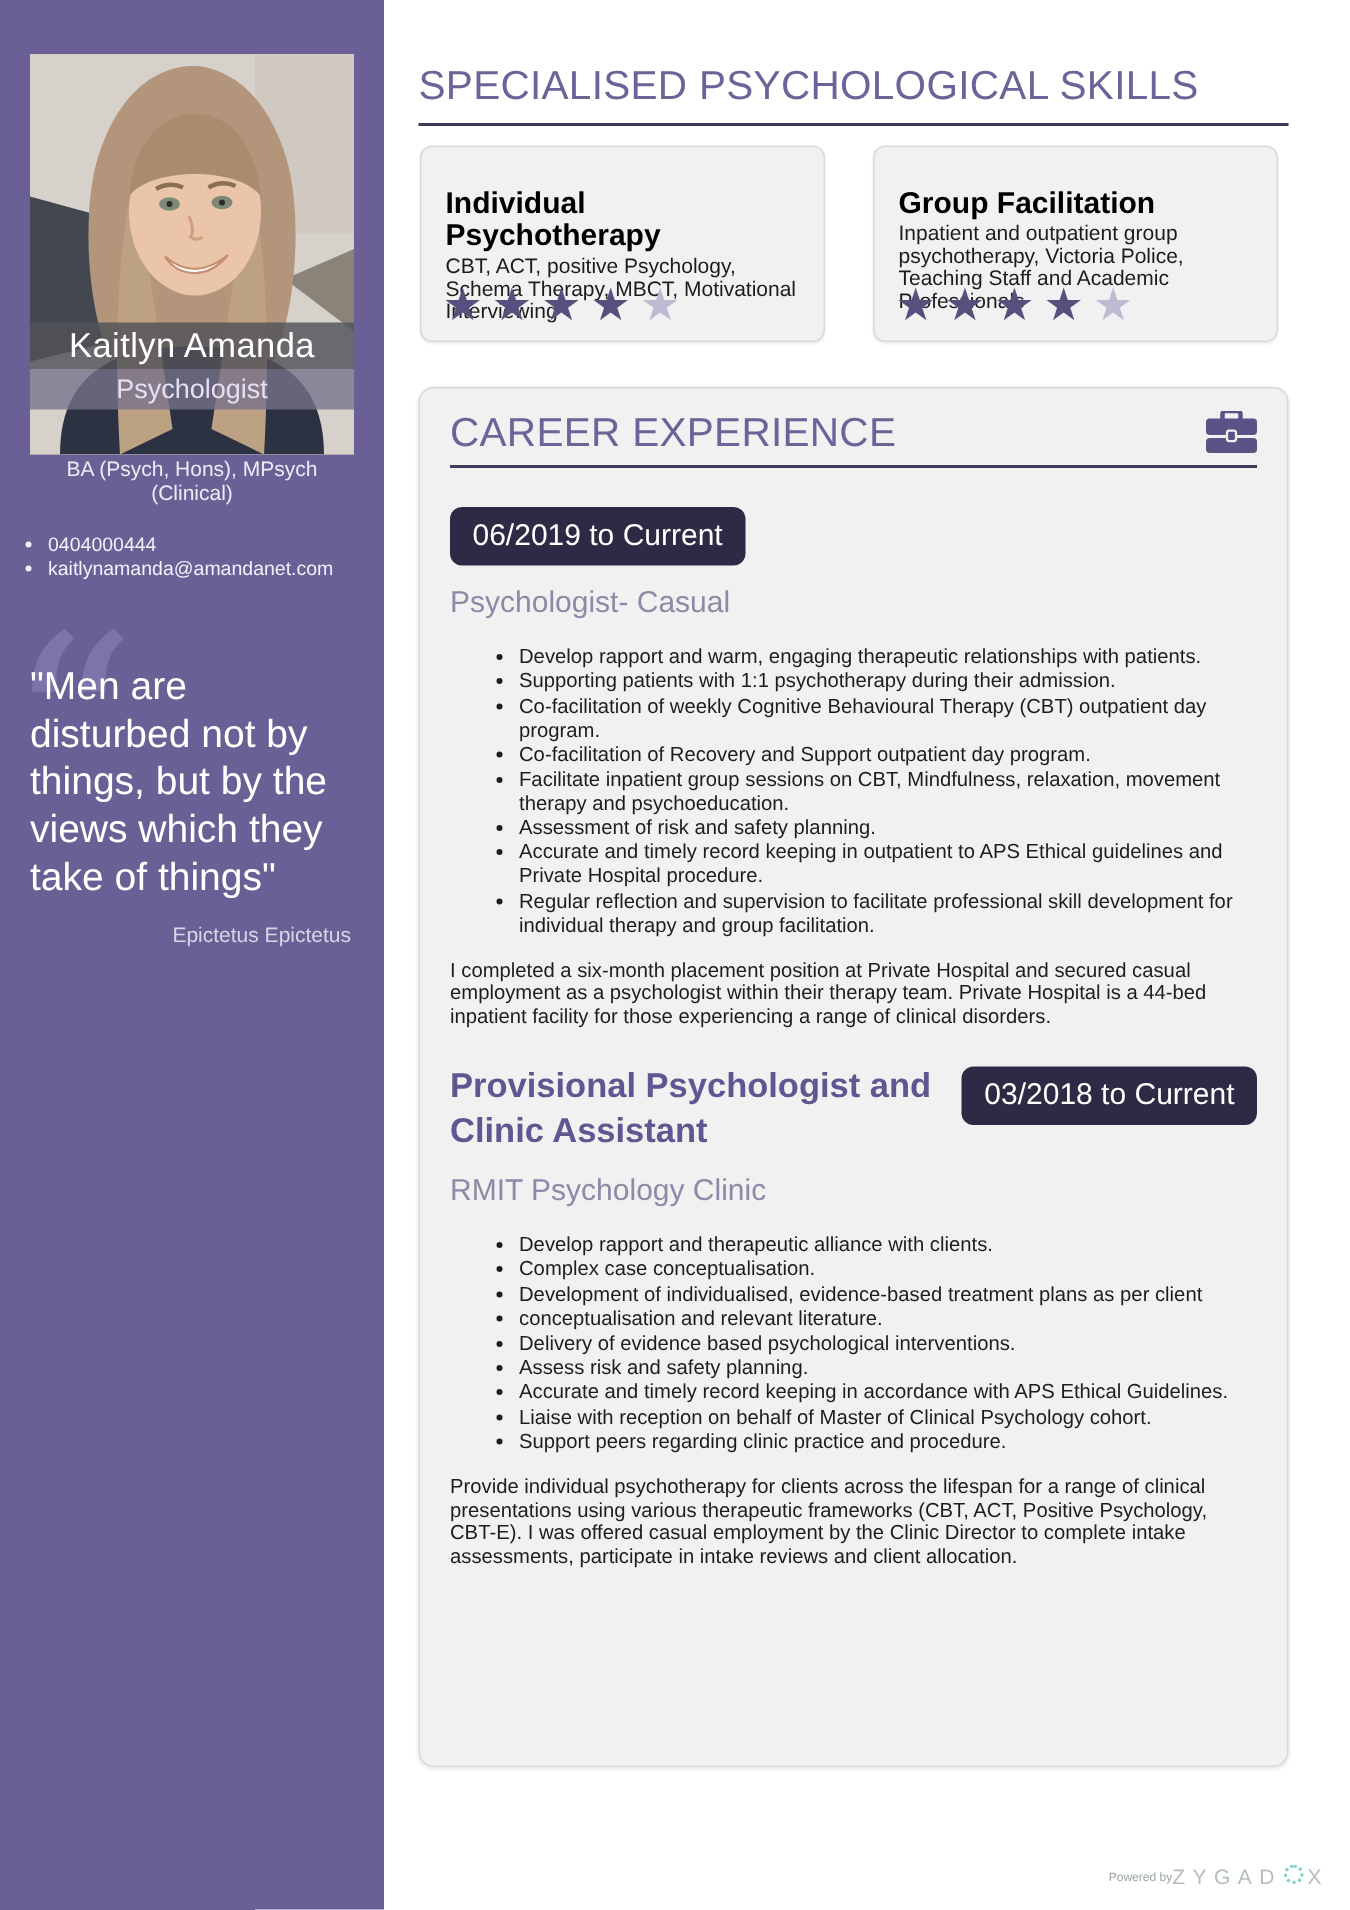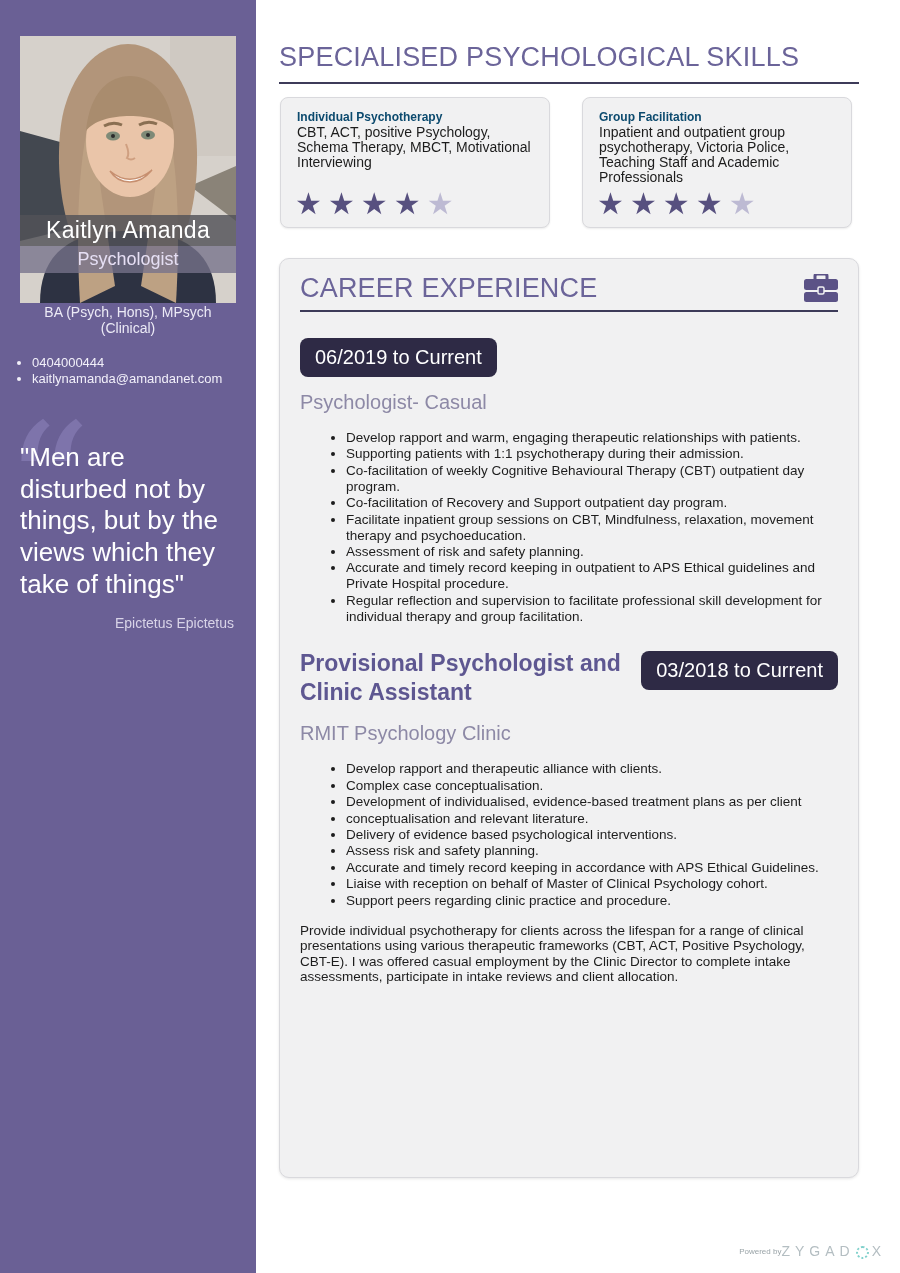--- a/index.html
+++ b/index.html
@@ -86,21 +86,21 @@
   }
   .skill-card {
     width: 270px; height: 131px;
     background: #f1f1f2;
     border: 1px solid #d9d9dd;
     border-radius: 8px;
     box-shadow: 0 1px 2px rgba(0,0,0,0.08);
     padding: 13px 16px 10px 16px;
     position: relative;
   }
-  .skill-title { font-size: 12px; font-weight: bold; color: #0c4a6e; line-height: 1.07; }
+  .skill-title { font-size: 20px; font-weight: bold; color: #000000; line-height: 1.07; margin-top: 15px; }
   .skill-desc  { font-size: 14px; color: #1c1c1c; line-height: 1.07; margin-top: 1px; }
   .stars { position: absolute; left: 14px; bottom: 8px; }
   .star { font-size: 30px; line-height: 1; margin-right: 6px; }
   .star.filled { color: #57507f; }
   .star.empty  { color: #bdbad3; }
 
   .career-panel {
     position: absolute; left: 23px; top: 258px; width: 580px; height: 920px;
     background: #f1f1f2;
     border: 1px solid #d9d9dd;
@@ -136,21 +136,21 @@
   .job-summary {
     margin-top: 14px; font-size: 13.5px; color: #1d1d1d; line-height: 1.15;
   }
 
   
   .footer {
     position: absolute; right: 14px; bottom: 14px;
     display: flex; align-items: center; gap: 0;
   }
   .powered-by { font-size: 8px; color: #9aa4a8; }
-  .brand { font-size: 14px; color: #b4bec2; letter-spacing: 5px; display: flex; align-items: flex-end; }
+  .brand { font-size: 14px; color: #b4bec2; letter-spacing: 5px; display: flex; align-items: flex-start; }
   .brand-o {
     width: 13px; height: 13px; border-radius: 50%;
     border: 2px dotted #7fd0cb; display: inline-block;
     margin: 0 3px 0 1px;
   }
 </style>
 </head>
 <body>
 
 <aside class="sidebar">
@@ -230,20 +230,21 @@
     <ul class="job-bullets">
       <li>Develop rapport and warm, engaging therapeutic relationships with patients.</li>
       <li>Supporting patients with 1:1 psychotherapy during their admission.</li>
       <li>Co-facilitation of weekly Cognitive Behavioural Therapy (CBT) outpatient day program.</li>
       <li>Co-facilitation of Recovery and Support outpatient day program.</li>
       <li>Facilitate inpatient group sessions on CBT, Mindfulness, relaxation, movement therapy and psychoeducation.</li>
       <li>Assessment of risk and safety planning.</li>
       <li>Accurate and timely record keeping in outpatient to APS Ethical guidelines and Private Hospital procedure.</li>
       <li>Regular reflection and supervision to facilitate professional skill development for individual therapy and group facilitation.</li>
     </ul>
+    <p class="job-summary">I completed a six-month placement position at Private Hospital and secured casual employment as a psychologist within their therapy team. Private Hospital is a 44-bed inpatient facility for those experiencing a range of clinical disorders.</p>
 
     <div class="job-row">
       <h3 class="job-title">Provisional Psychologist and Clinic Assistant</h3>
       <div class="date-badge">03/2018 to  Current</div>
     </div>
     <div class="job-subtitle">RMIT Psychology Clinic</div>
     <ul class="job-bullets">
       <li>Develop rapport and therapeutic alliance with clients.</li>
       <li>Complex case conceptualisation.</li>
       <li>Development of individualised, evidence-based treatment plans as per client</li>

